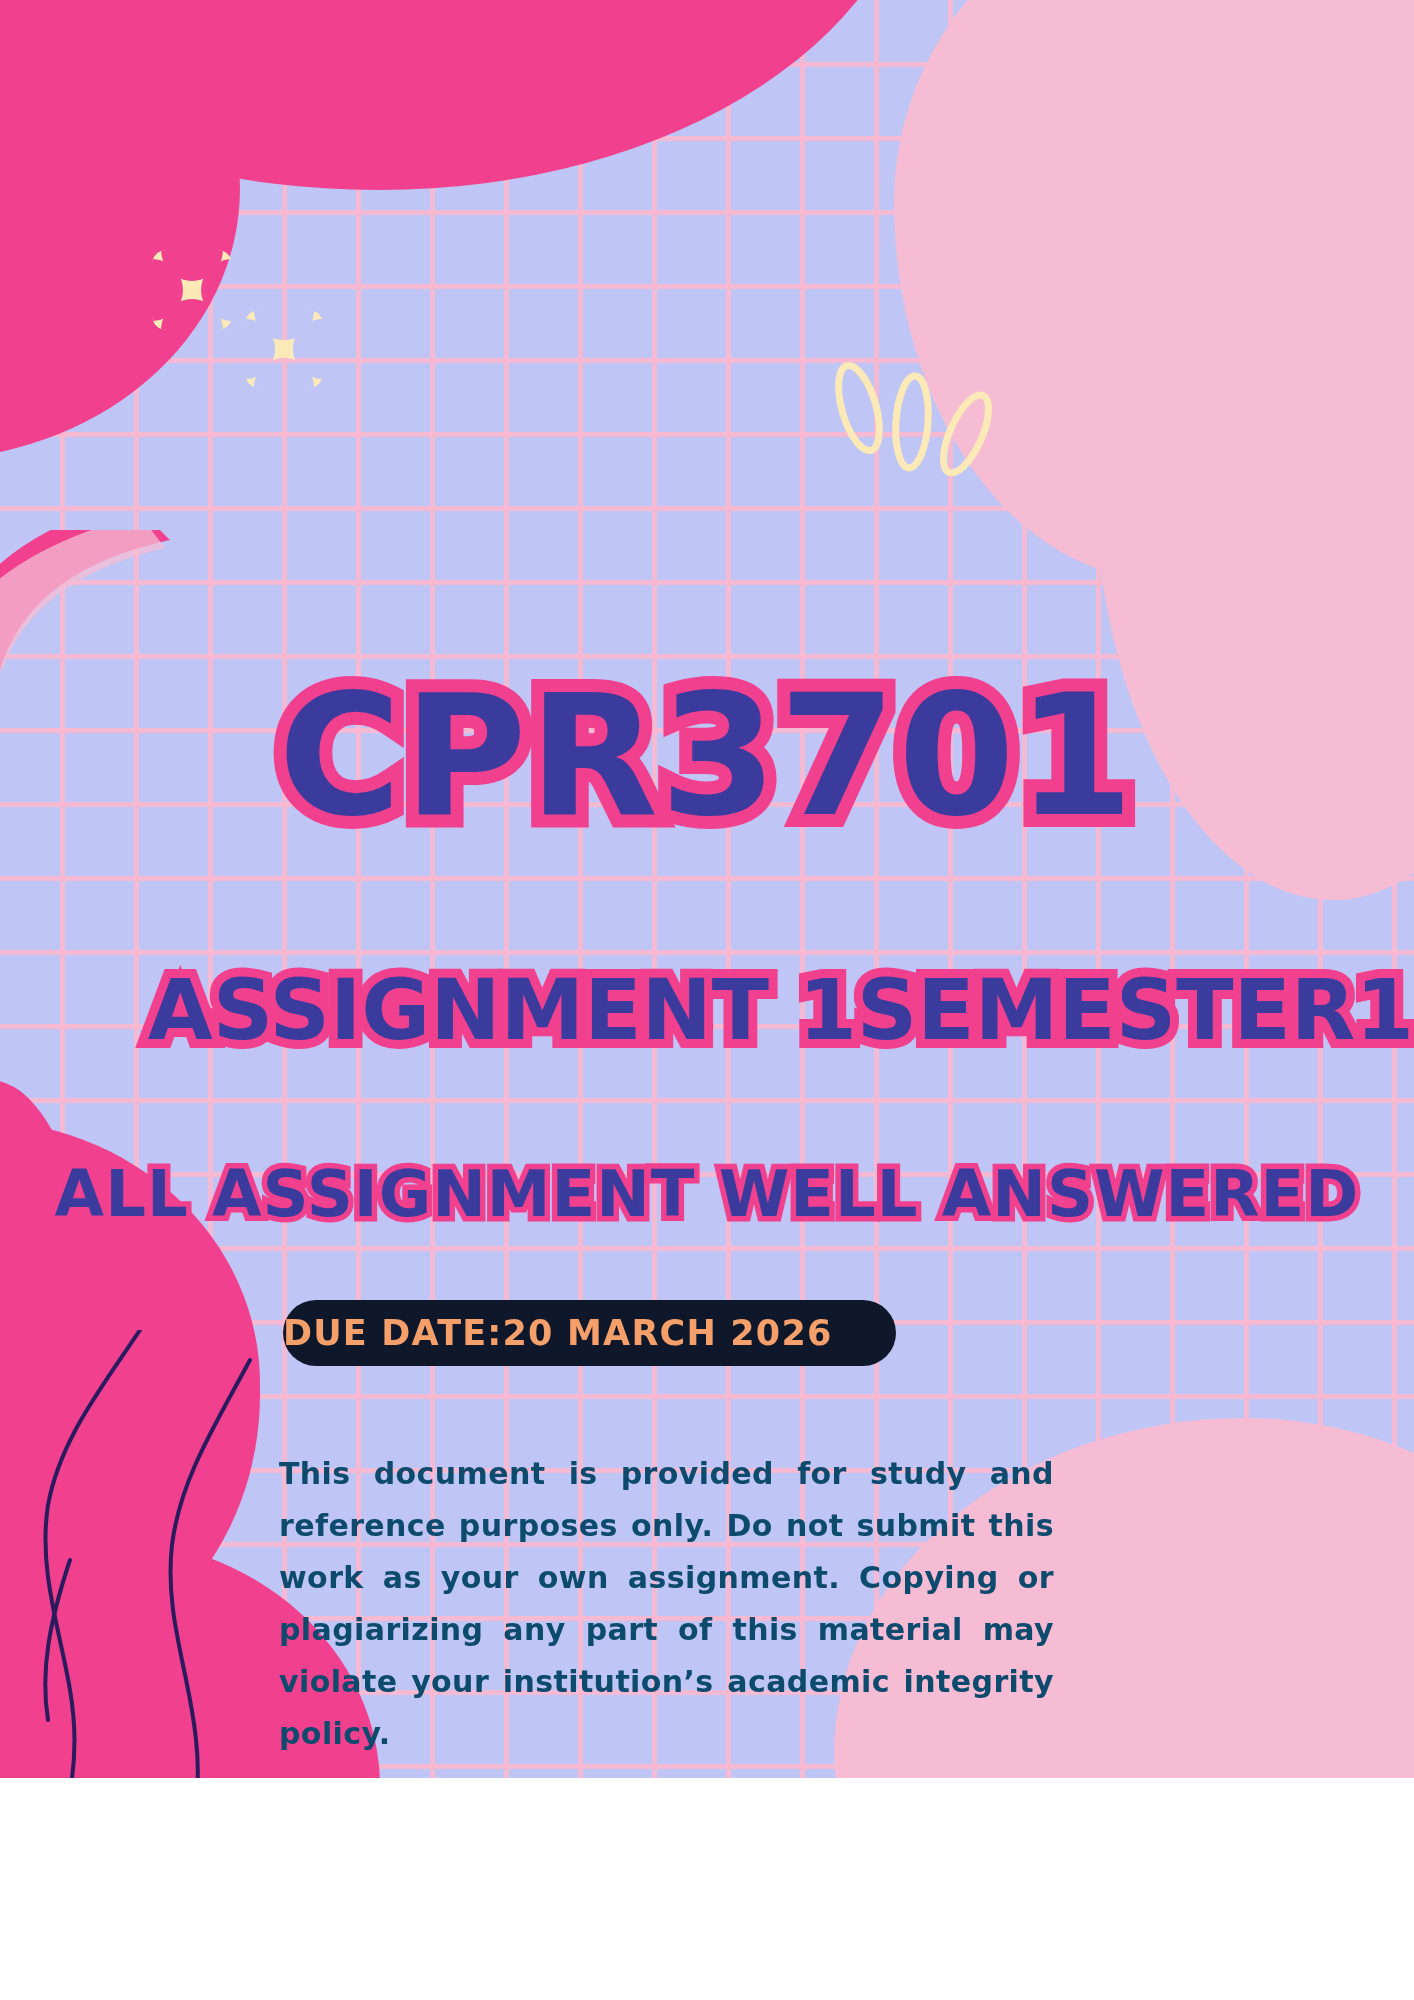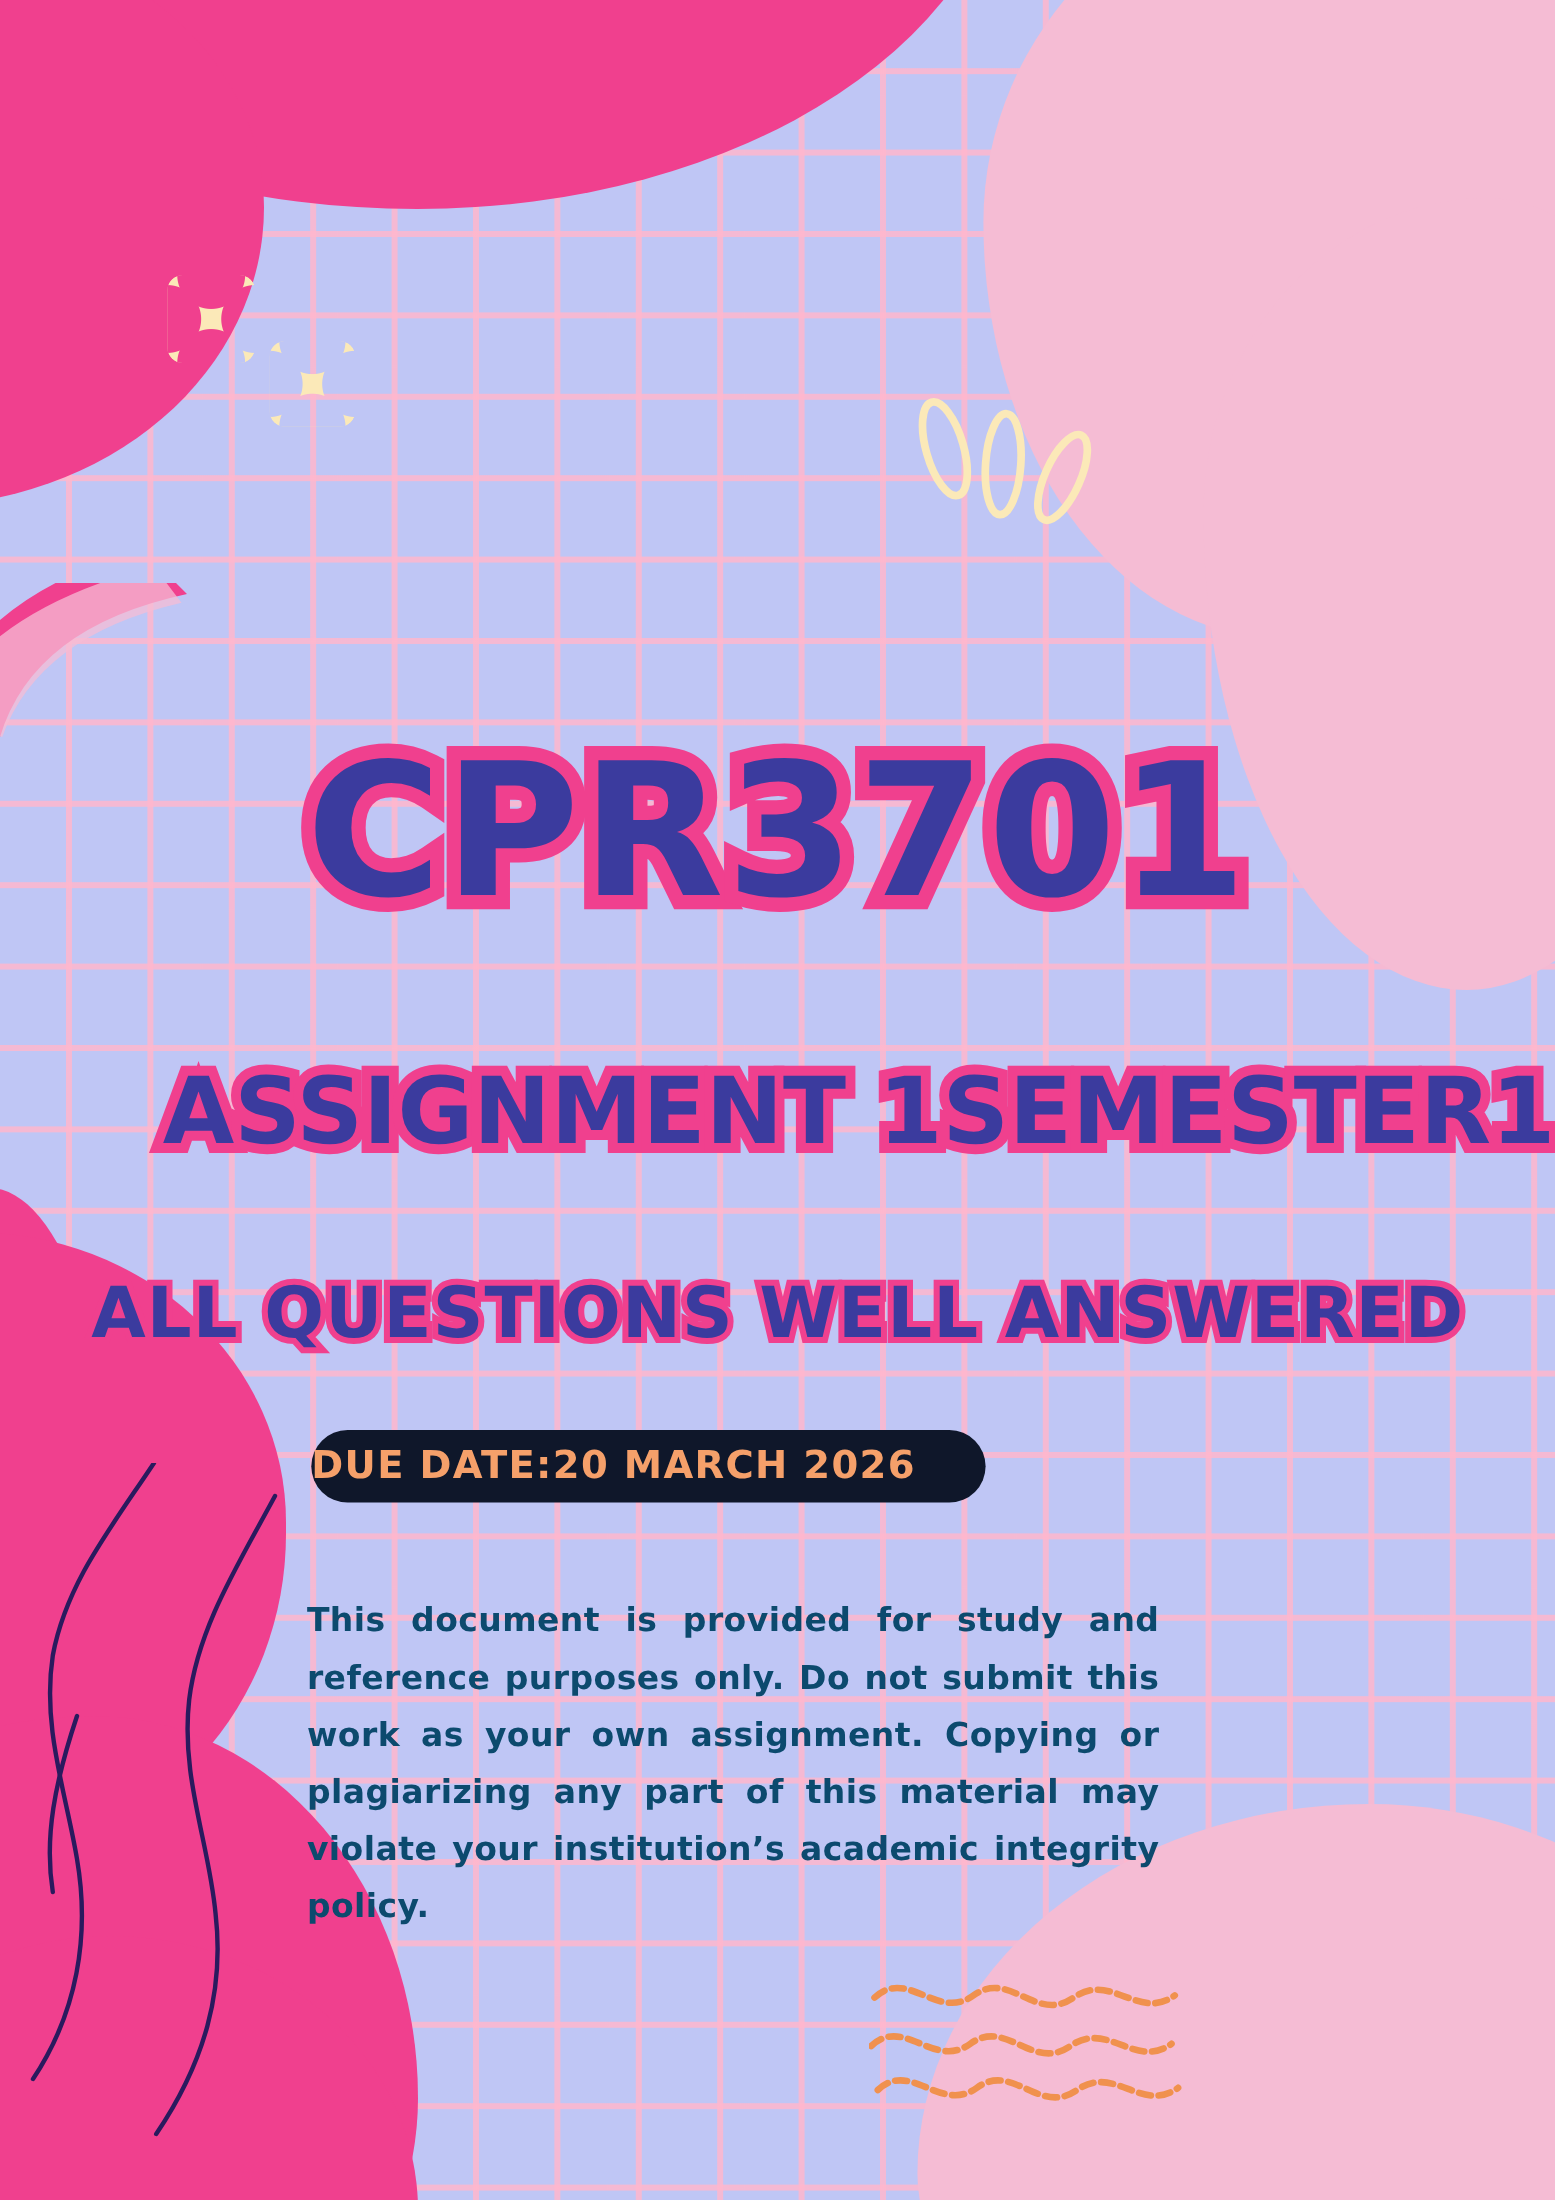--- a/index.html
+++ b/index.html
@@ -3,21 +3,21 @@
 <meta charset="utf-8">
 <style>
   * { margin:0; padding:0; box-sizing:border-box; }
   html, body {
     width:1414px; height:2000px;
     font-family:"Liberation Sans", sans-serif;
     overflow:hidden;
   }
   #poster{
     position:relative;
-    width:1414px; height:2000px;
+    width:1414px; height:1778px;
     background:#f5bcd4;
     overflow:hidden;
   }
   
   .grid-panel{
     position:absolute;
     left:0; top:0; width:1414px; height:2000px;
     background-color:#bfc6f5;
     background-image:
       linear-gradient(to right, rgba(255,183,205,.85) 0 5px, transparent 5px 100%),
@@ -235,21 +235,21 @@
         <path d="M5 26 C 35 -2, 62 48, 95 24 C 128 0, 152 50, 186 26 C 220 2, 245 48, 278 24"></path>
         <path d="M2 70 C 32 42, 59 92, 92 68 C 125 44, 149 94, 183 70 C 217 46, 242 92, 275 68"></path>
         <path d="M8 110 C 38 82, 65 132, 98 108 C 131 84, 155 134, 189 110 C 223 86, 248 132, 281 108"></path>
       </g>
     </svg>
   </div>
 
   <div class="headings">
     <div class="bubble" id="title-main">CPR3701</div>
     <div class="bubble" id="title-sub">ASSIGNMENT 1SEMESTER1</div>
-    <div class="bubble" id="title-note">ALL  QUESTIONS WELL ANSWERED</div>
+    <div class="bubble" id="title-note">ALL  ASSIGNMENT WELL ANSWERED</div>
   </div>
 
   <div class="due-pill">
     <span>DUE DATE:20 MARCH 2026</span>
   </div>
 
   <p class="disclaimer">This document is provided for study and reference purposes only. Do not submit this work as your own assignment. Copying or plagiarizing any part of this material may violate your institution’s academic integrity policy.</p>
 
 </div>
 

